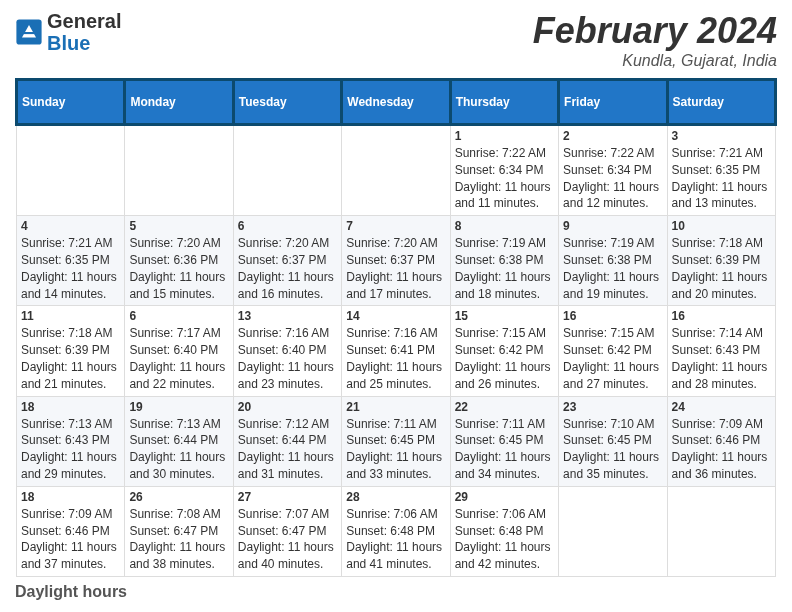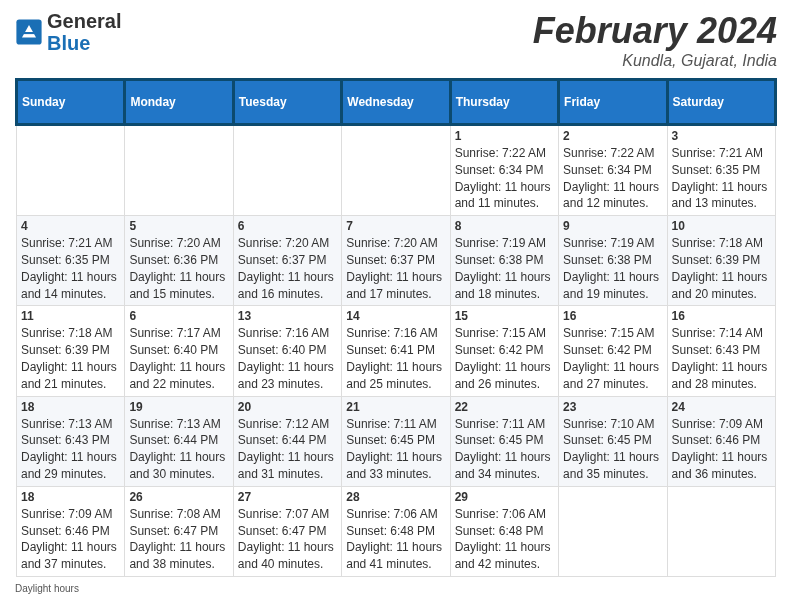--- a/index.html
+++ b/index.html
@@ -89,23 +89,24 @@
     .day-info {
       font-size: 12px;
       line-height: 1.4;
       color: #333;
     }
     .empty-cell {
       background: #fff !important;
     }
     .footer {
       margin-top: 6px;
-      font-size: 10px;
+      font-size: 16px;
       color: #555;
       text-align: left;
+      font-weight: bold;
     }
   </style>
 </head>
 <body>
 
 <div class="container">
   <div class="header">
     <div class="logo">
       <svg class="logo-icon" viewBox="0 0 40 40" xmlns="http://www.w3.org/2000/svg">
         <rect x="2" y="2" width="36" height="36" rx="4" fill="#1a6fb5"></rect>

